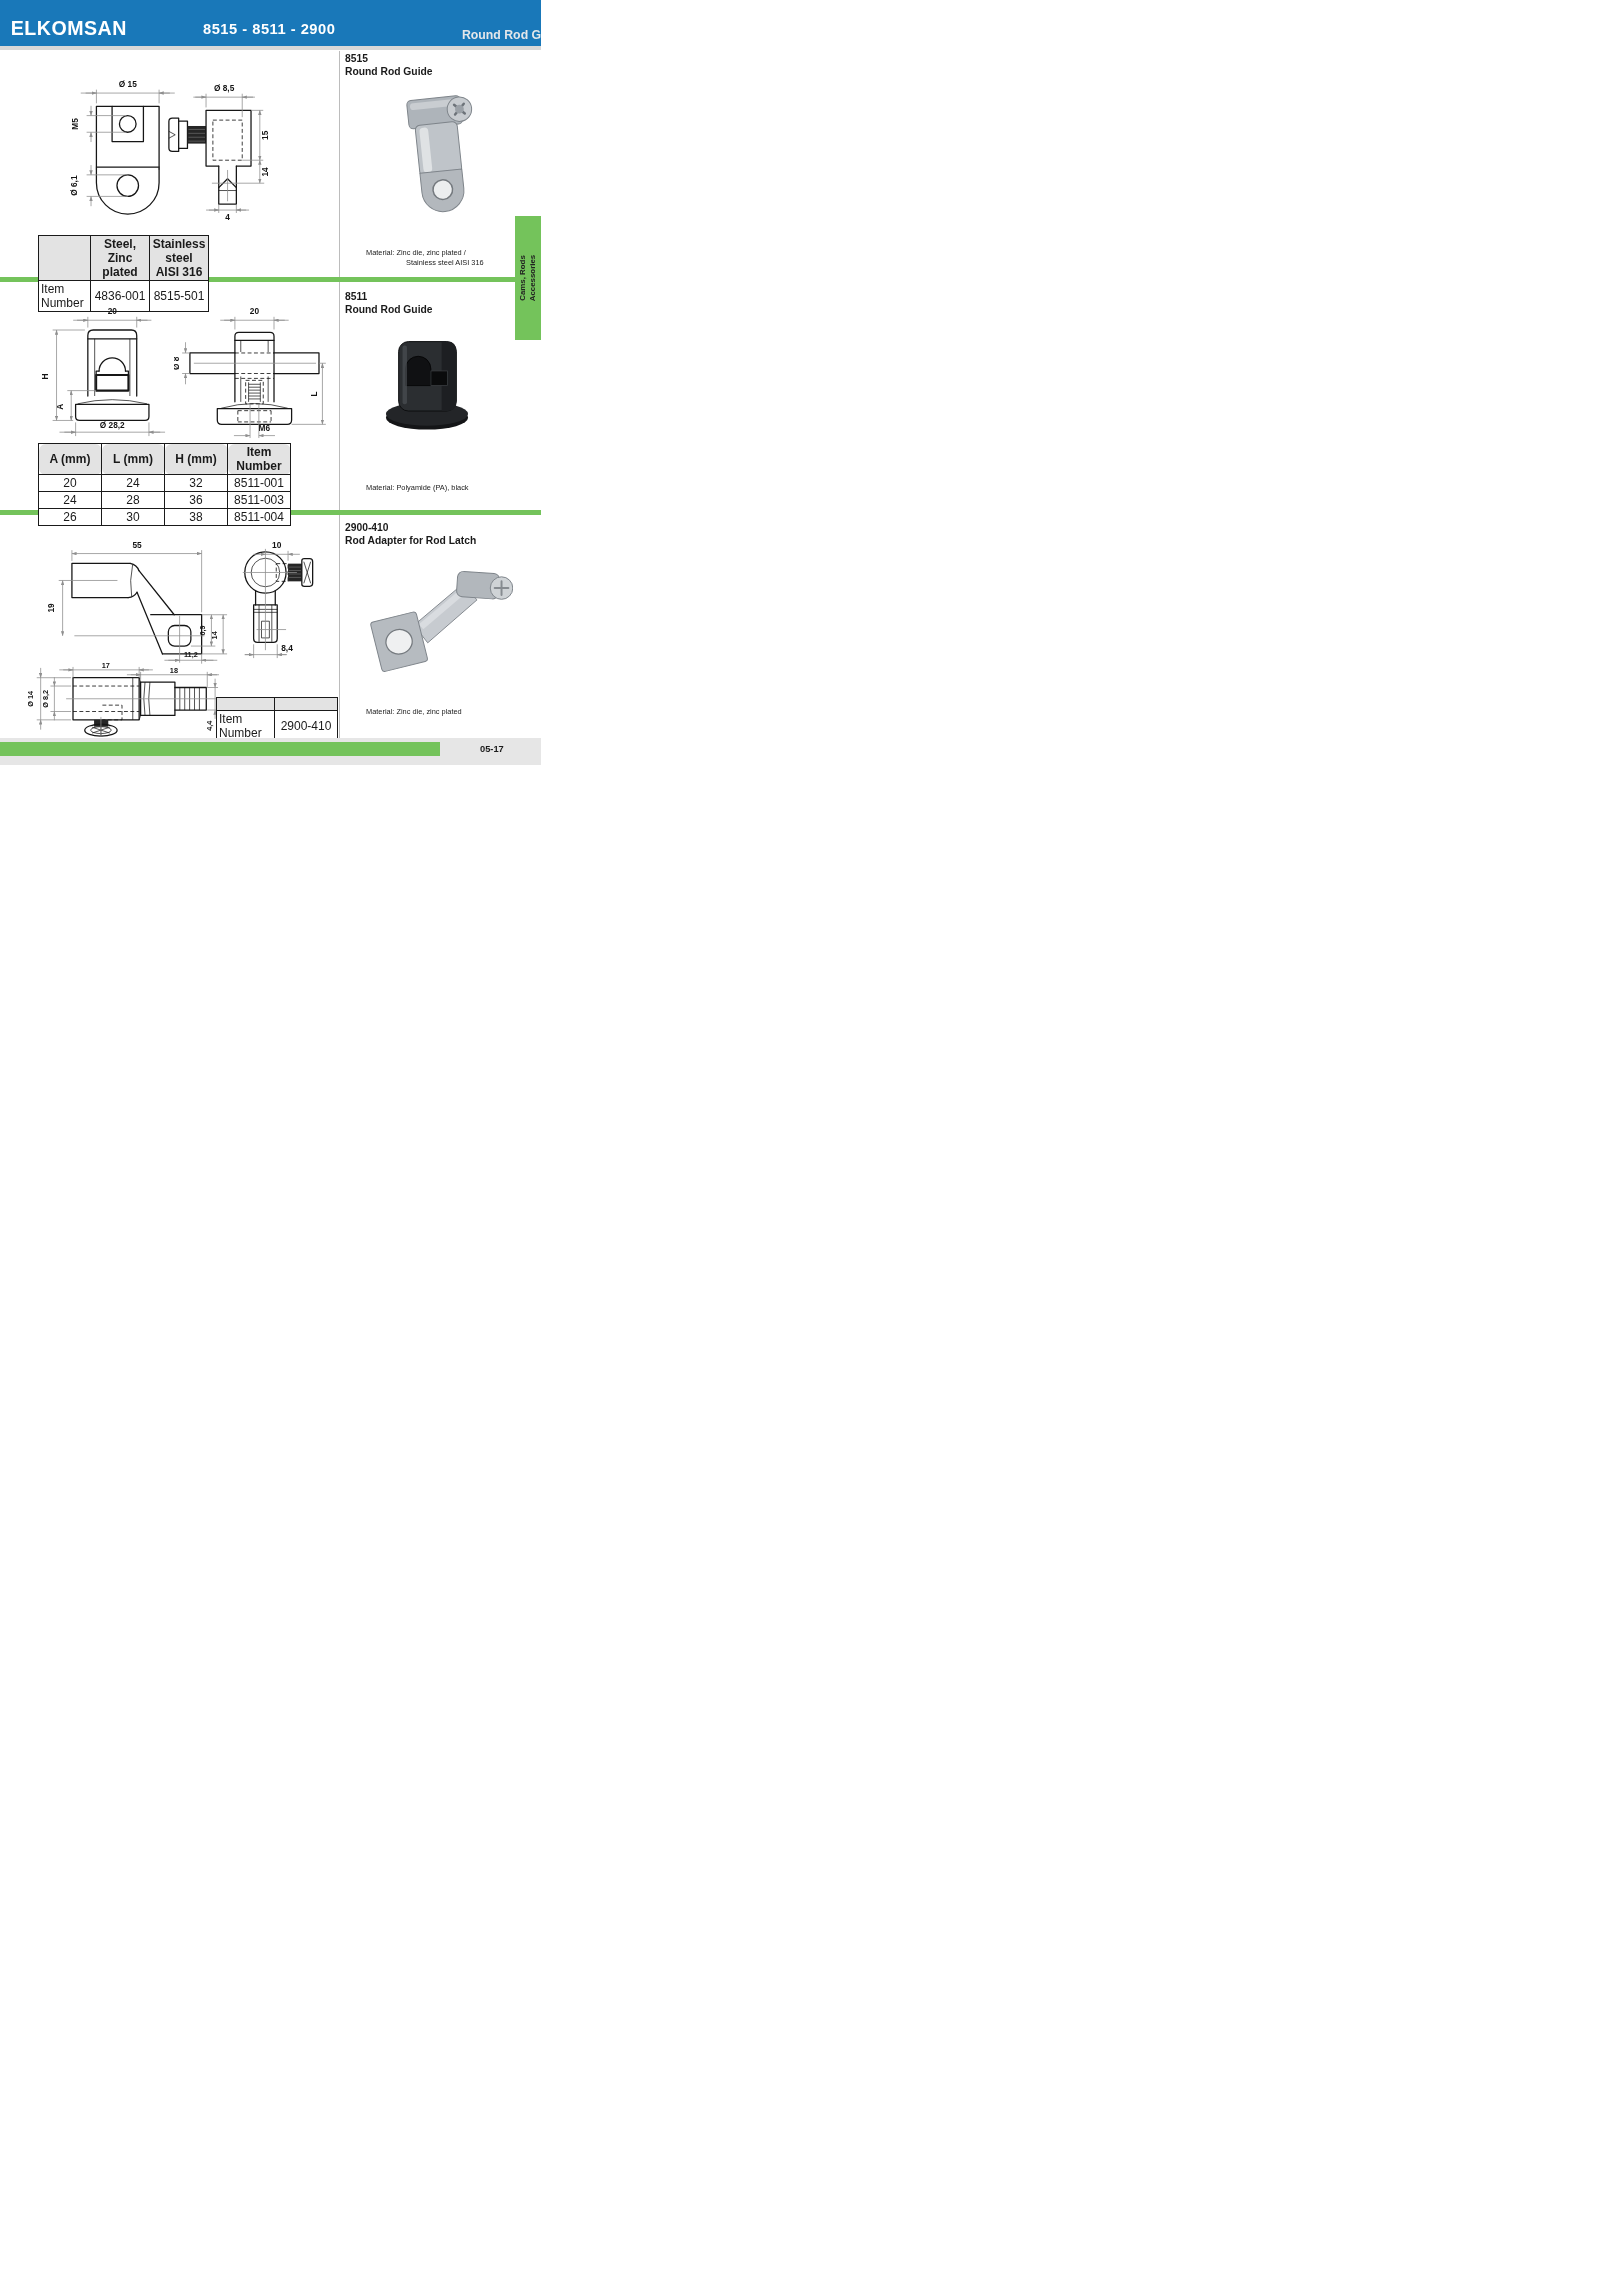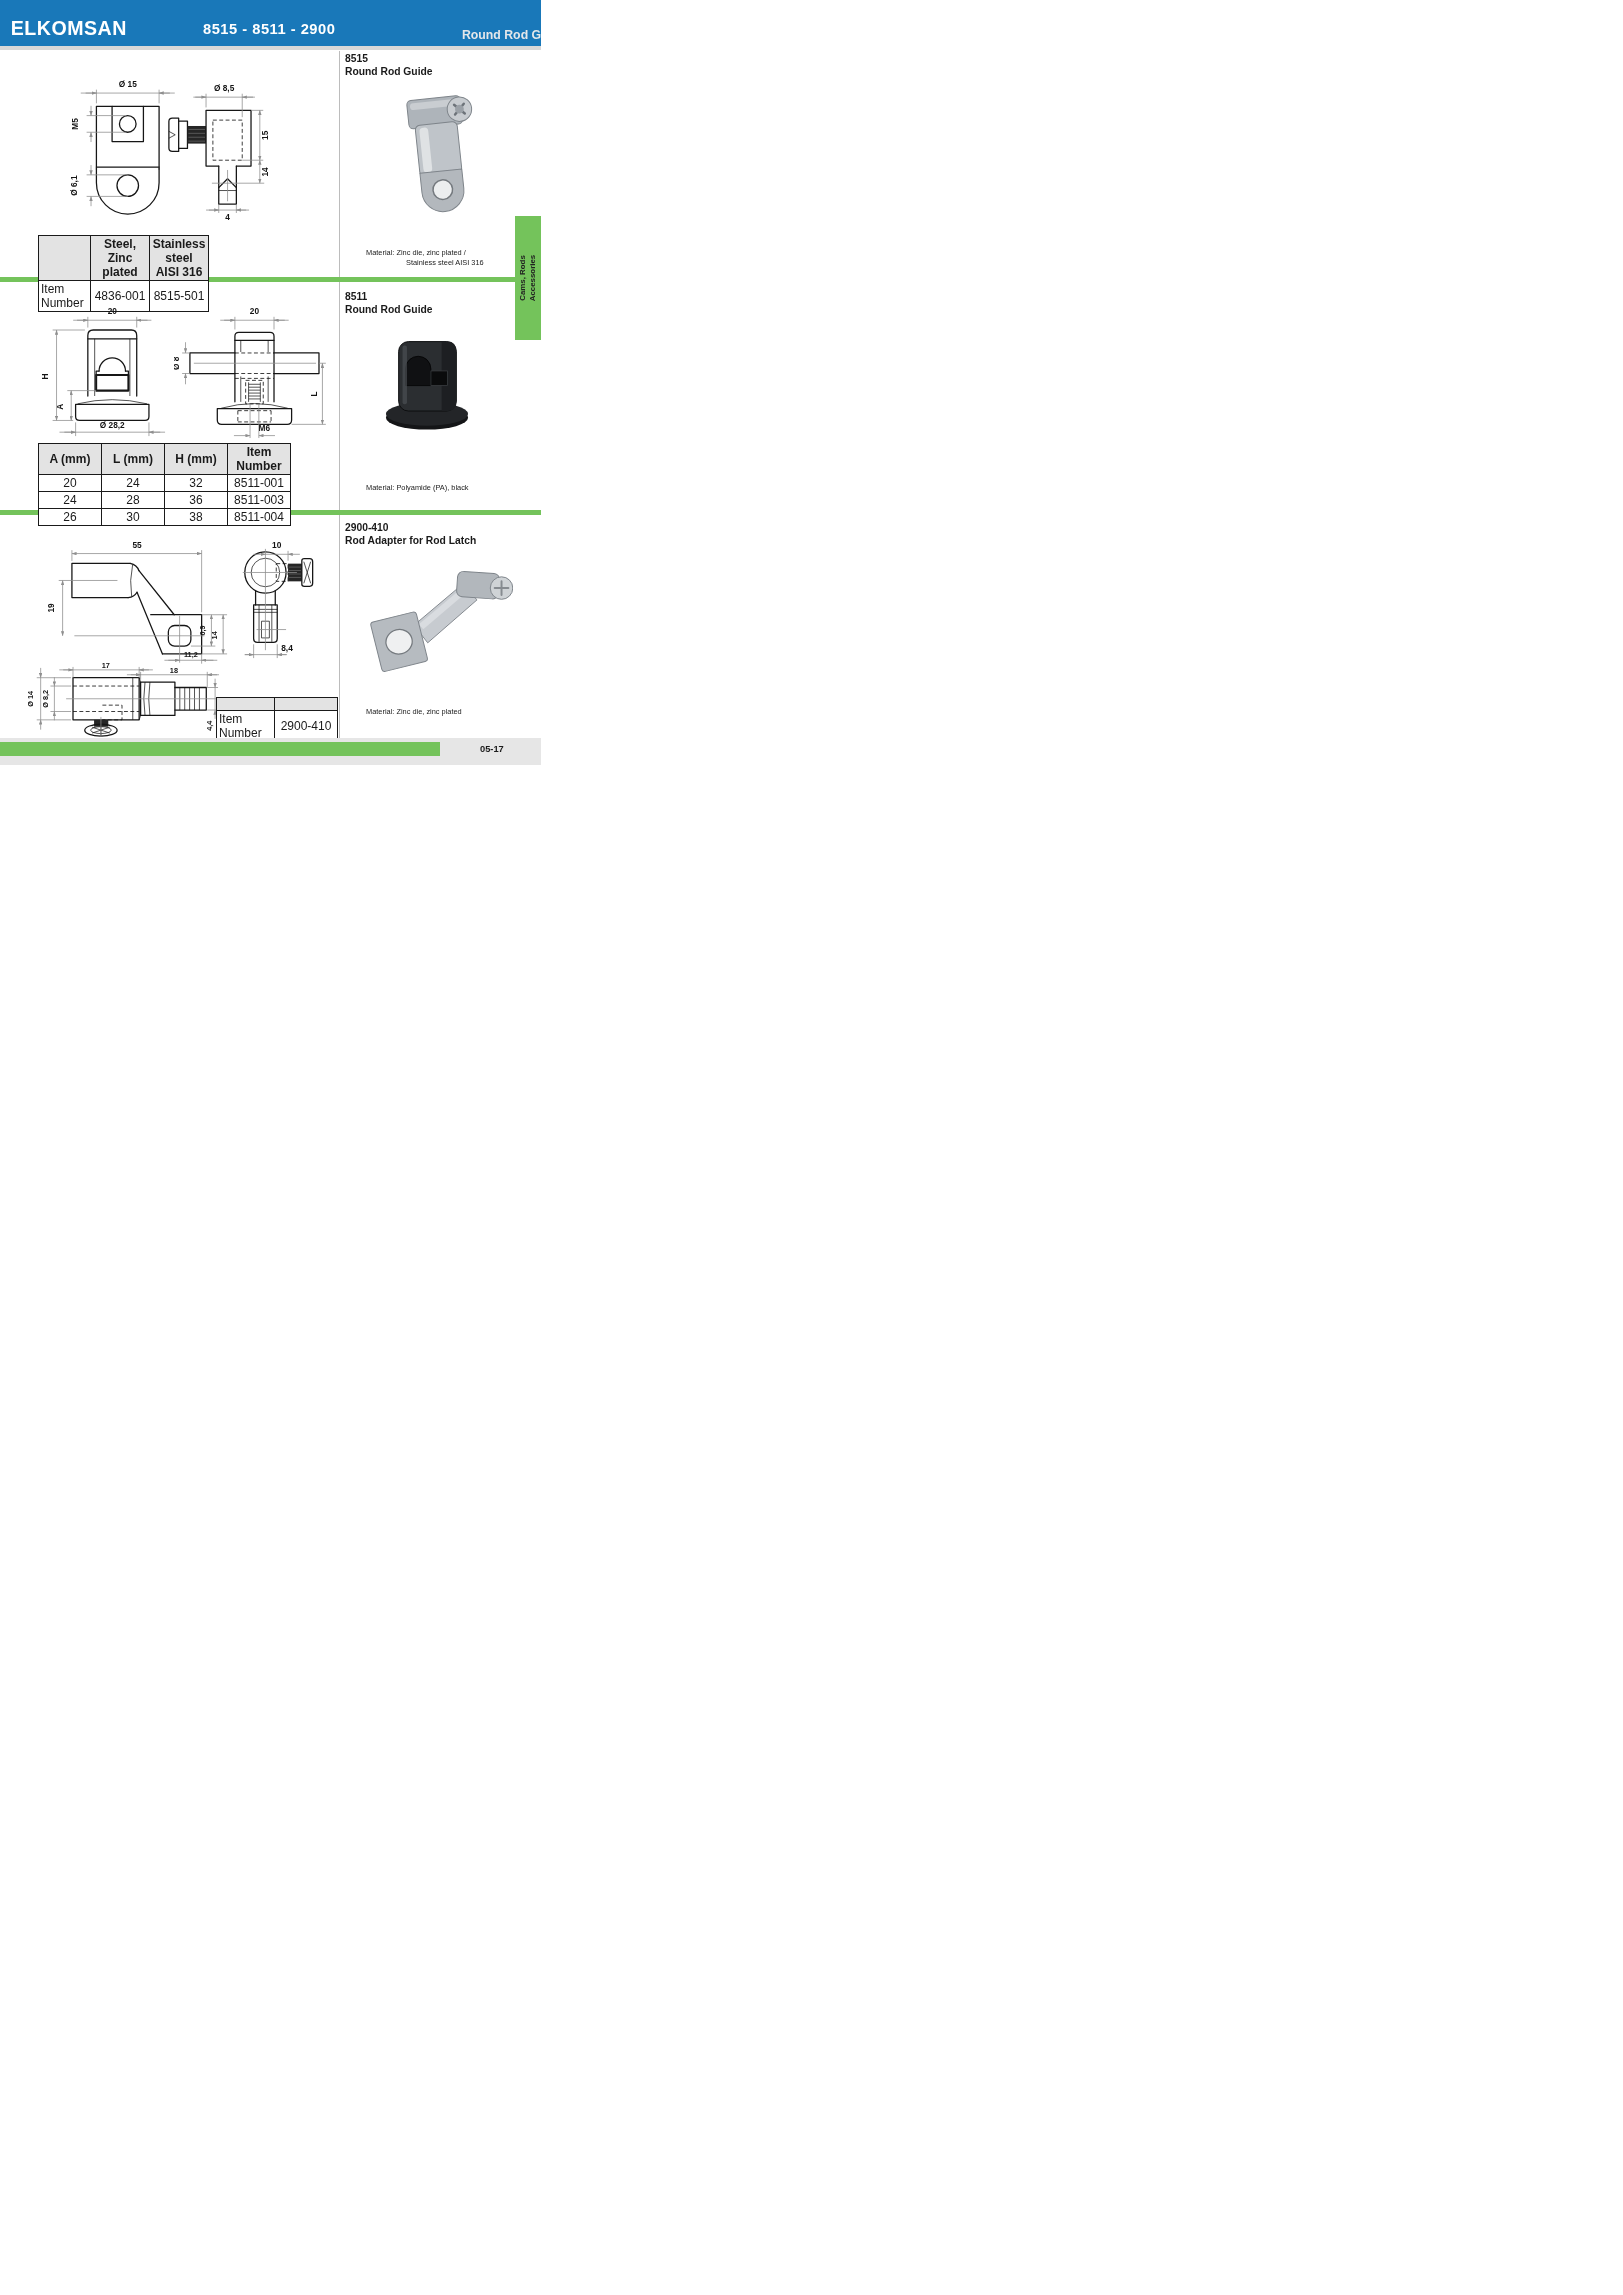--- a/index.html
+++ b/index.html
@@ -32,21 +32,21 @@
   
   table { border-collapse:collapse; position:absolute; background:#fff; table-layout:fixed; }
   td { border:0.6px solid #1a1a1a; font-size:12px; color:#1a1a1a; text-align:center; vertical-align:middle; padding:1px 1.5px; }
   tr.head td { background:#e3e3e3; font-weight:bold; border-bottom:1.2px solid #1a1a1a; }
   table { border:1px solid #1a1a1a; }
   td.lbl { text-align:left; padding-left:2px; }
   .t1 { left:38px; top:235px; width:169px; }
   .t1 tr.head td { height:21.6px; }
   .t1 tr.data td { height:17.7px; }
   .t2 { left:38px; top:443px; width:251px; }
-  .t2 tr.head td { height:22px; }
+  .t2 tr.head td { height:22px;border-radius:7px; }
   .t2 tr.data td { height:15px; border-top:1px solid #1a1a1a; }
   .t3 { left:216px; top:697px; width:121px; }
   .t3 tr.head td { height:12.8px; }
   .t3 tr.data td { height:18px; }
 
   
   .pl  { fill:none; stroke:#161616; stroke-width:2.6; stroke-linejoin:round; stroke-linecap:round; }
   .plt { fill:none; stroke:#161616; stroke-width:1.5; stroke-linejoin:round; }
   .plx { fill:none; stroke:#161616; stroke-width:4.2; stroke-linejoin:round; }
   .dsh { fill:none; stroke:#161616; stroke-width:1.7; stroke-dasharray:8 5; }

